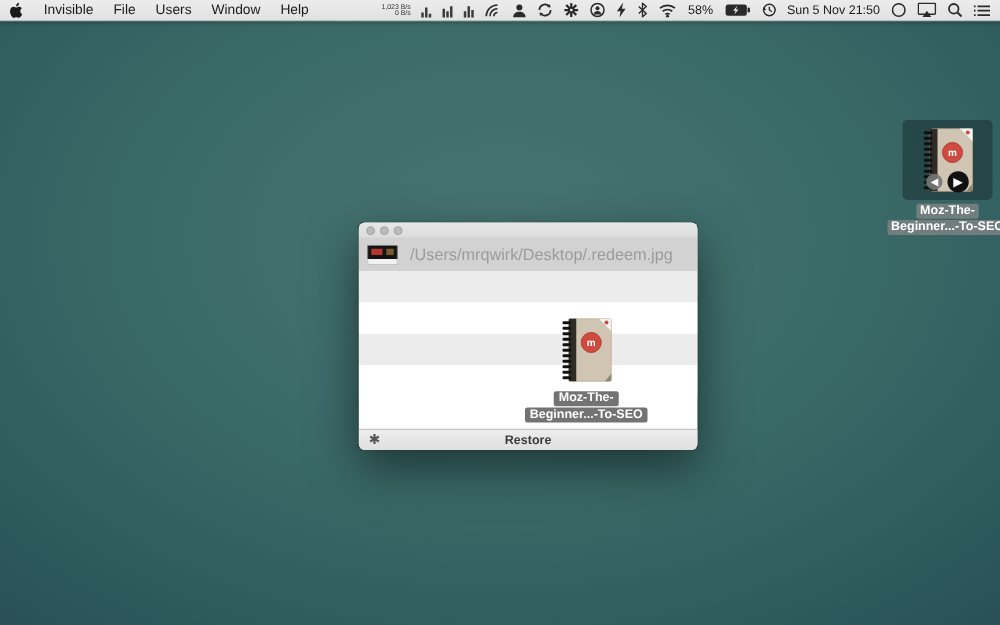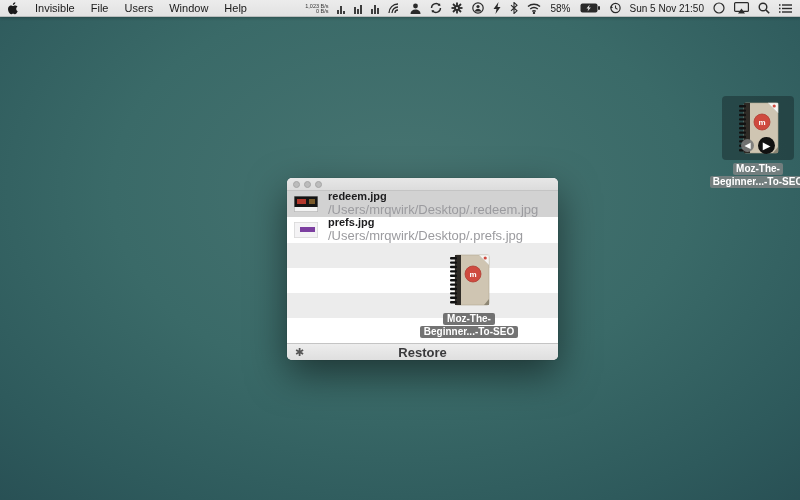--- a/index.html
+++ b/index.html
@@ -43,21 +43,21 @@
   .thumb-prefs:before { content:""; position:absolute; left:6px; top:5px; width:15px; height:5px; background:#7c3fa0; }
   .file-text { display:flex; flex-direction:column; justify-content:center; line-height:1.15; }
   .file-name { font-size:11px; font-weight:bold; color:#1c1c1e; }
   .file-path { font-size:13px; color:#9b9b9f; }
   .stripe { height:25px; }
   .stripe.gray { background:#ececec; }
   .stripe.white { background:#ffffff; }
   #bottombar { height:17px; background:linear-gradient(#ededed,#dfdfdf); border-top:1px solid #c4c4c4;
     display:flex; align-items:center; position:relative; }
   #gear-btn { position:absolute; left:8px; top:1px; font-size:11px; color:#555; line-height:15px; }
-  #restore-btn { width:100%; text-align:center; font-size:13px; font-weight:bold; color:#3a3a3c; }
+  #restore-btn { width:100%; text-align:center; font-size:10px; font-weight:bold; color:#3a3a3c; }
 
   
   .moz-icon { position:relative; }
   .moz-icon svg { display:block; }
 
   
   #drag-ghost { position:absolute; left:447px; top:254px; width:120px; z-index:20;
     display:flex; flex-direction:column; align-items:flex-start; }
   #drag-ghost .labels { margin-top:6px; width:140px; margin-left:-48px; display:flex; flex-direction:column; align-items:center; gap:1px; }
   .drag-label { background:rgba(96,96,96,0.88); color:#fff; font-size:10px; font-weight:bold;
@@ -231,29 +231,21 @@
     <div id="titlebar">
       <span class="tl-dot"></span>
       <span class="tl-dot"></span>
       <span class="tl-dot"></span>
     </div>
 
     <div id="filelist">
       <div class="file-row selected">
         <span class="thumb thumb-redeem"></span>
         <span class="file-text">
-          <span class="file-name">redeem.jpg</span>
           <span class="file-path">/Users/mrqwirk/Desktop/.redeem.jpg</span>
-        </span>
-      </div>
-      <div class="file-row">
-        <span class="thumb thumb-prefs"></span>
-        <span class="file-text">
-          <span class="file-name">prefs.jpg</span>
-          <span class="file-path">/Users/mrqwirk/Desktop/.prefs.jpg</span>
         </span>
       </div>
       <div class="stripe gray"></div>
       <div class="stripe white"></div>
       <div class="stripe gray"></div>
       <div class="stripe white"></div>
     </div>
 
     <div id="bottombar">
       <span id="gear-btn">✱</span>

